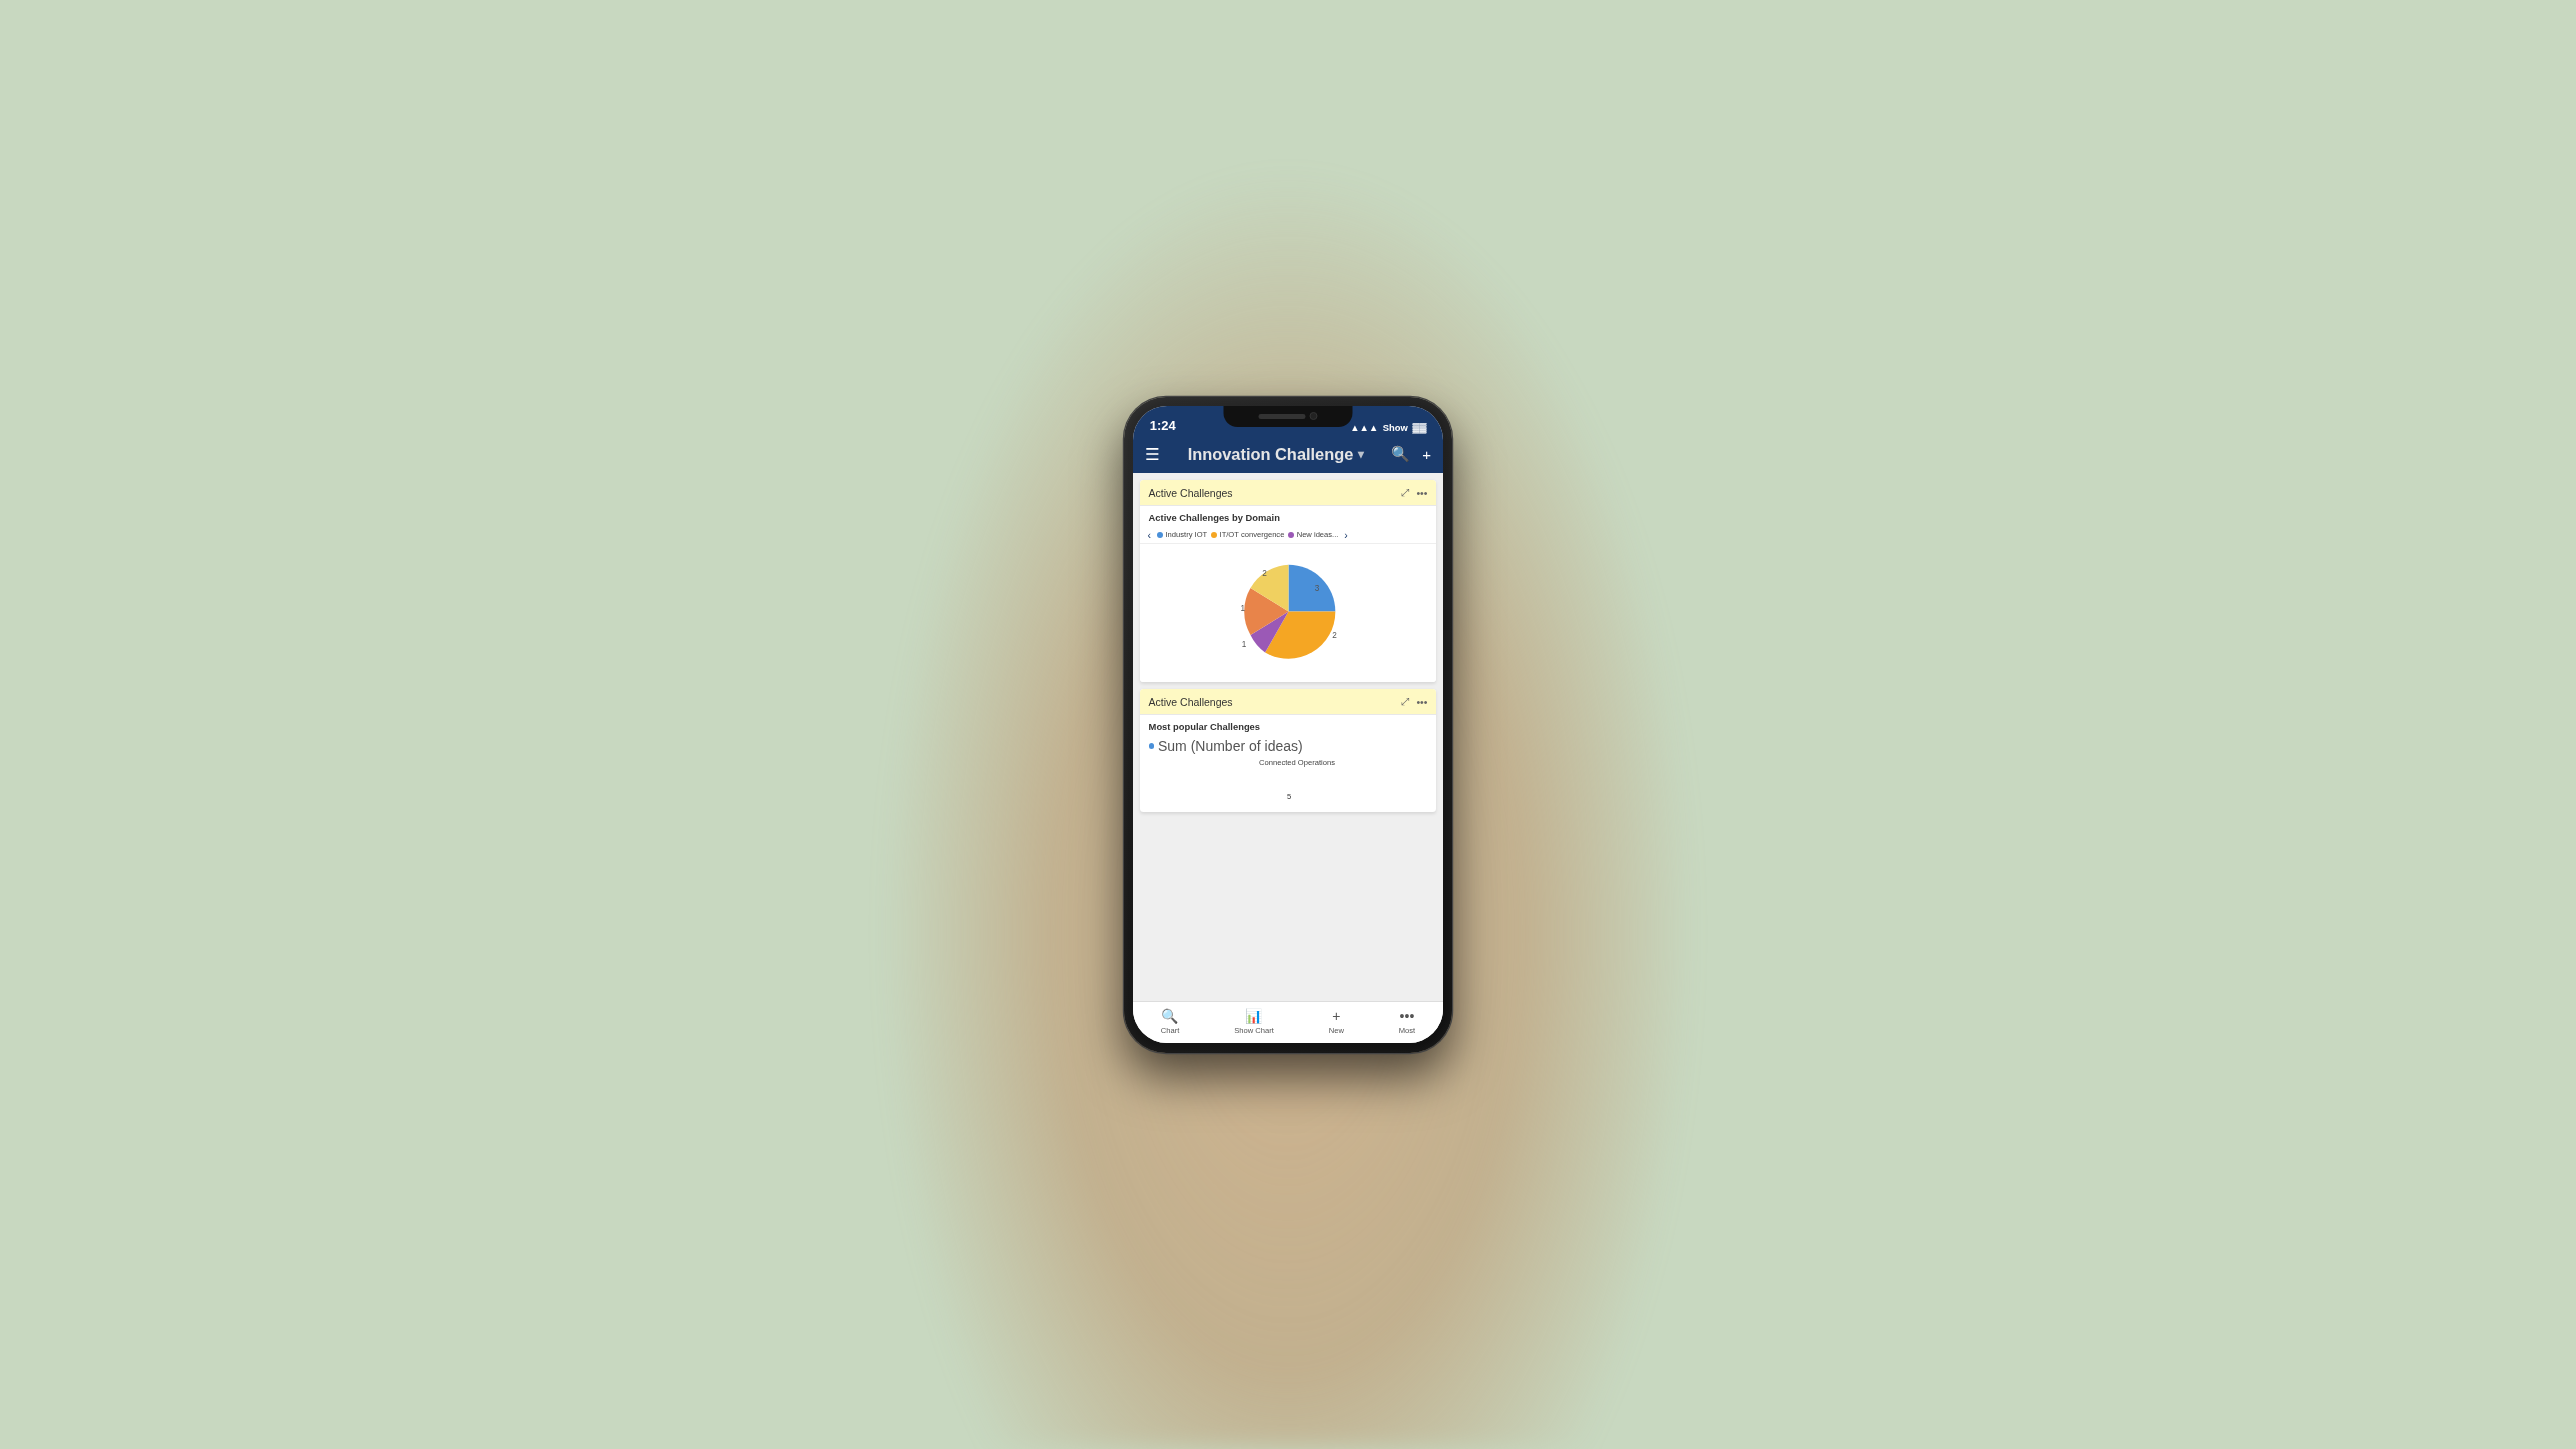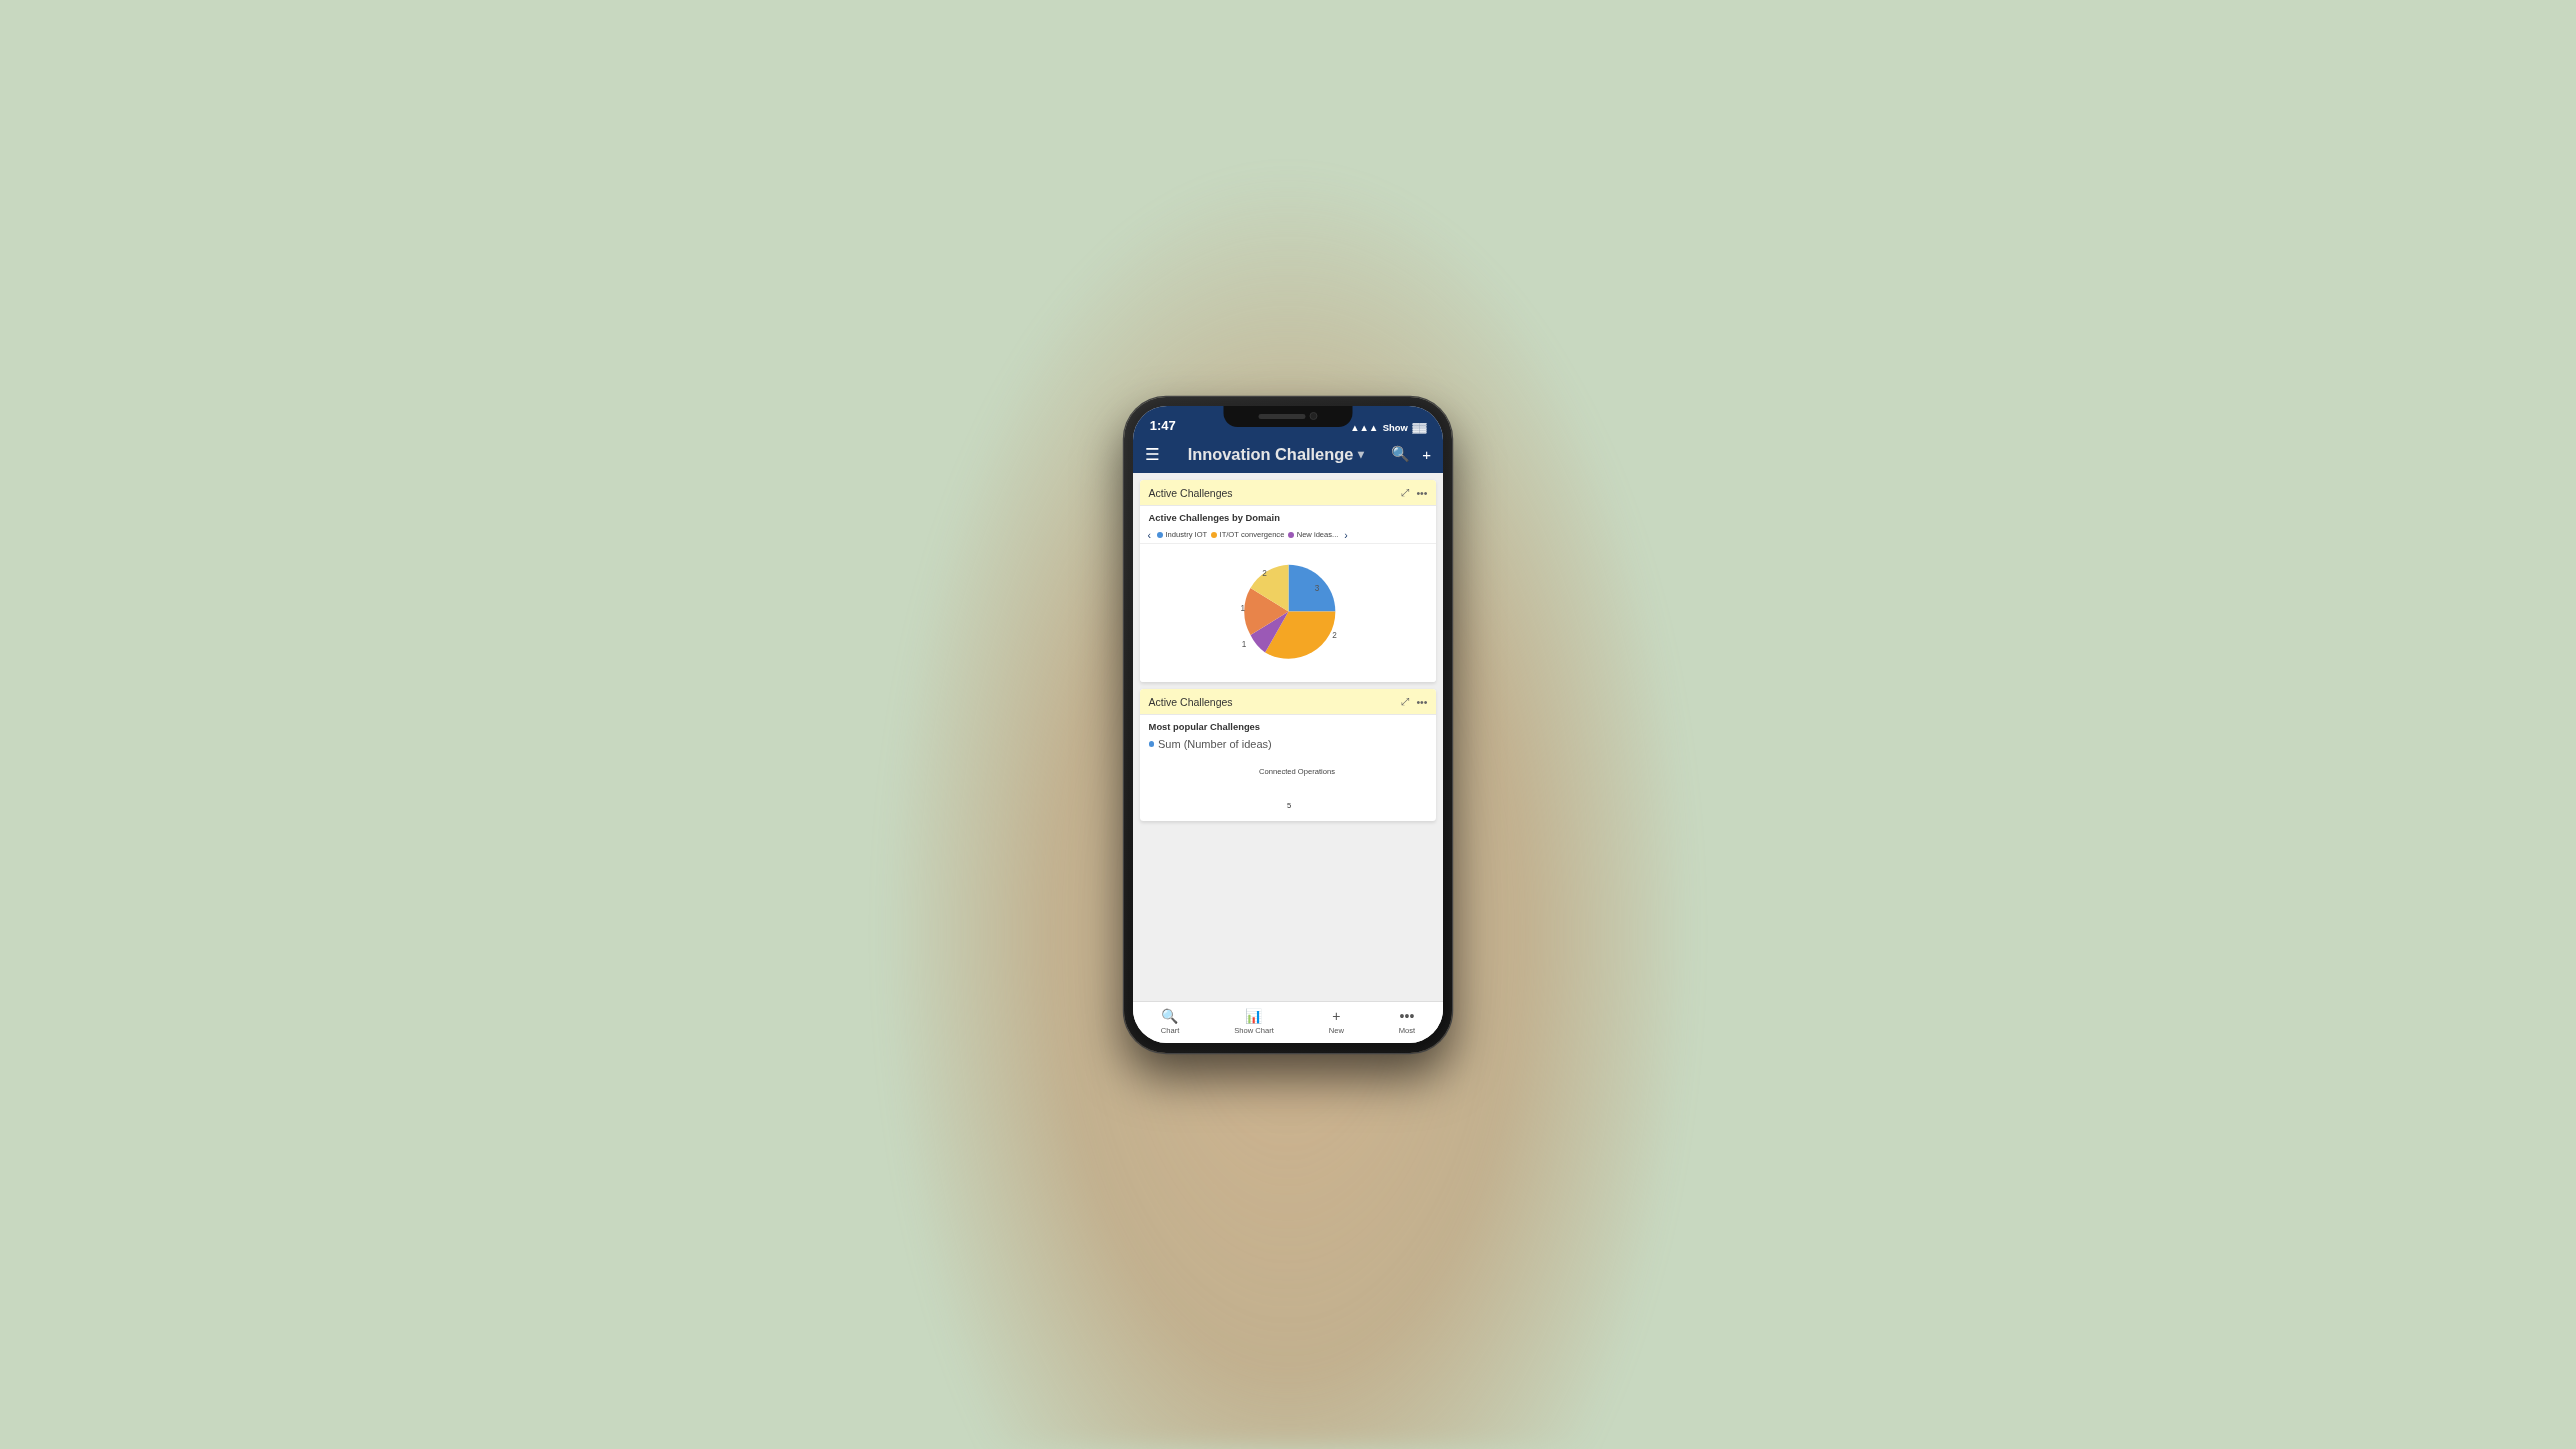--- a/index.html
+++ b/index.html
@@ -271,22 +271,22 @@
 
     
     .bar-section {
       padding: 2.3px 8.2px 8.2px;
     }
 
     .bar-legend {
       display: flex;
       align-items: center;
       gap: 3.5px;
-      margin-bottom: 17px;
-      font-size: 11px;
+      margin-bottom: 4px;
+      font-size: 14px;
       color: #555;
     }
 
     .bar-legend-dot {
       width: 5.9px;
       height: 5.9px;
       border-radius: 50%;
       background: #4a90d9;
     }
 
@@ -380,21 +380,21 @@
       <div class="phone-inner">
 
         <div class="notch">
           <div class="notch-speaker"></div>
           <div class="notch-camera"></div>
         </div>
 
         <div class="phone-screen">
 
           <div class="status-bar">
-            <span class="status-time">1:47</span>
+            <span class="status-time">1:24</span>
             <div class="status-icons">
               <span>▲▲▲</span>
               <span>Show</span>
               <span>▓▓</span>
             </div>
           </div>
 
           <div class="app-header">
             <div class="header-left">
               <span class="hamburger-icon">☰</span>

